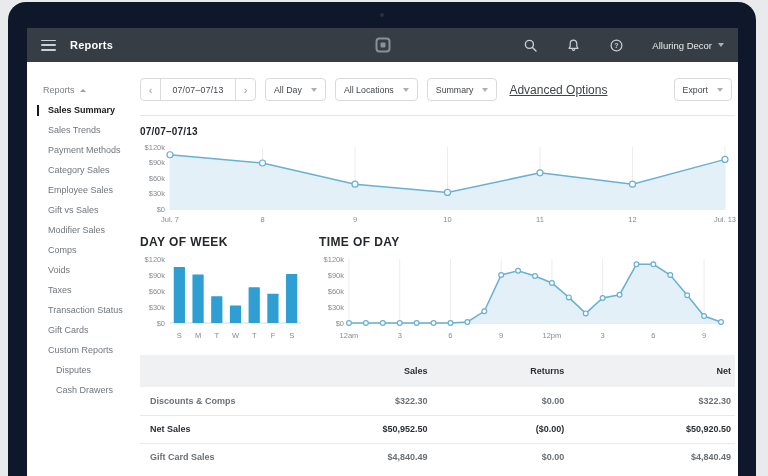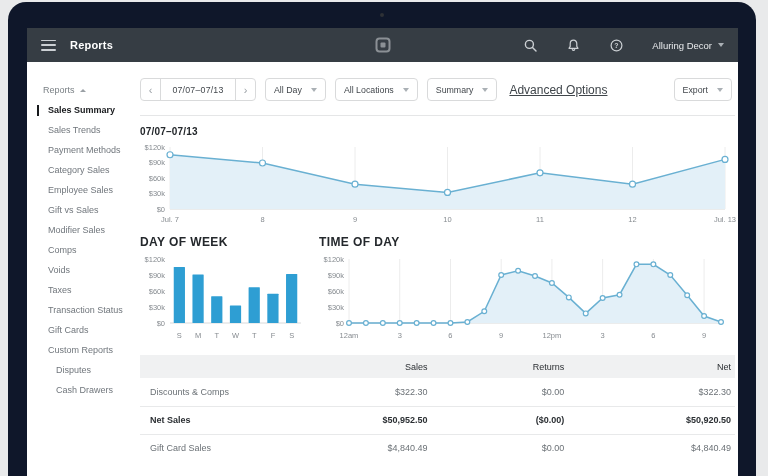--- a/index.html
+++ b/index.html
@@ -61,26 +61,26 @@
 
   
   svg { overflow:visible; display:block; }
   svg text { font-family:"Liberation Sans", sans-serif; font-size:7.5px; fill:#868b90; }
   .chart-main { margin-top:4px; }
   .charts-row { display:flex; gap:14px; margin-top:10px; }
   .chart-block .chart-title { font-size:12px; font-weight:bold; color:#24282c; letter-spacing:.4px; margin-bottom:4px; }
 
   
   table.report-table { width:100%; border-collapse:collapse; margin-top:14px; font-size:9px; table-layout:fixed; }
-  .report-table th { background:#f0f1f2; height:23px; font-weight:normal; color:#2b2f33; text-align:right; padding-right:4px; }
+  .report-table th { background:#f0f1f2; height:32px; font-weight:bold; color:#2b2f33; text-align:right; padding-right:4px; }
   .report-table th:first-child { text-align:left; padding-left:10px; width:32%; }
   .report-table th:nth-child(2) { width:17%; }
   .report-table th:nth-child(3) { width:23%; }
   .report-table th:nth-child(4) { width:28%; }
-  .report-table td { height:28px; border-top:1px solid #e8e9ea; color:#6b7176; text-align:right; padding-right:4px; }
+  .report-table td { height:28px; border-top:1px solid #e8e9ea; color:#6b7176; text-align:right; padding-right:4px;font-weight:bold; }
   .report-table tr:first-child td { border-top:none; }
   .report-table td:first-child { text-align:left; padding-left:10px; }
   .report-table tr.bold td { color:#2b2f33; font-weight:bold; }
 </style>
 </head>
 <body>
 
 <div class="device-frame">
   <div class="camera-dot"></div>
   <div class="screen">

